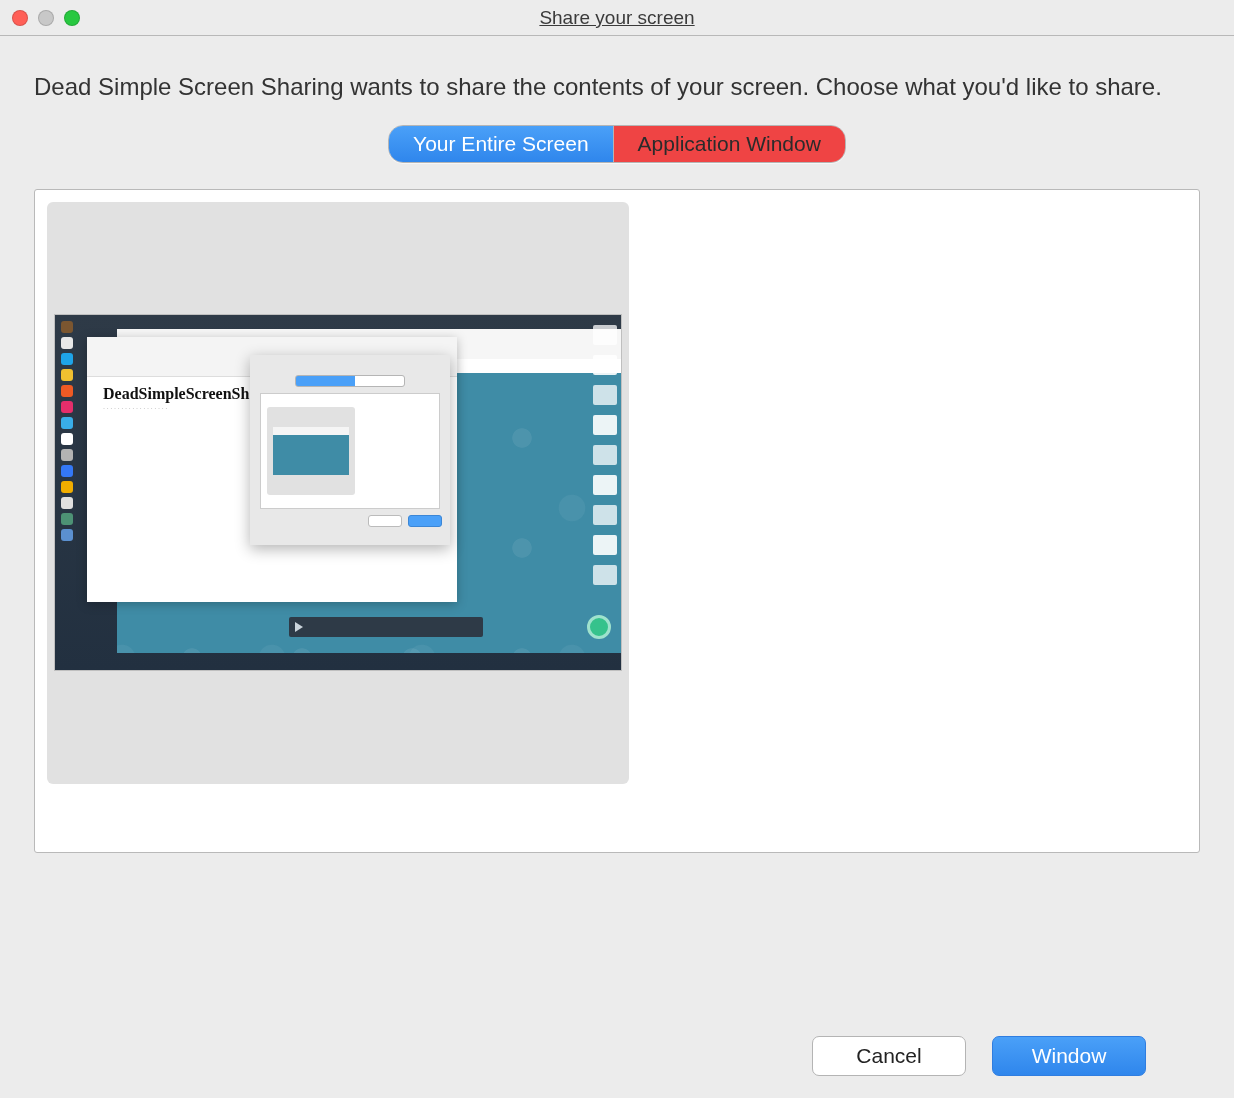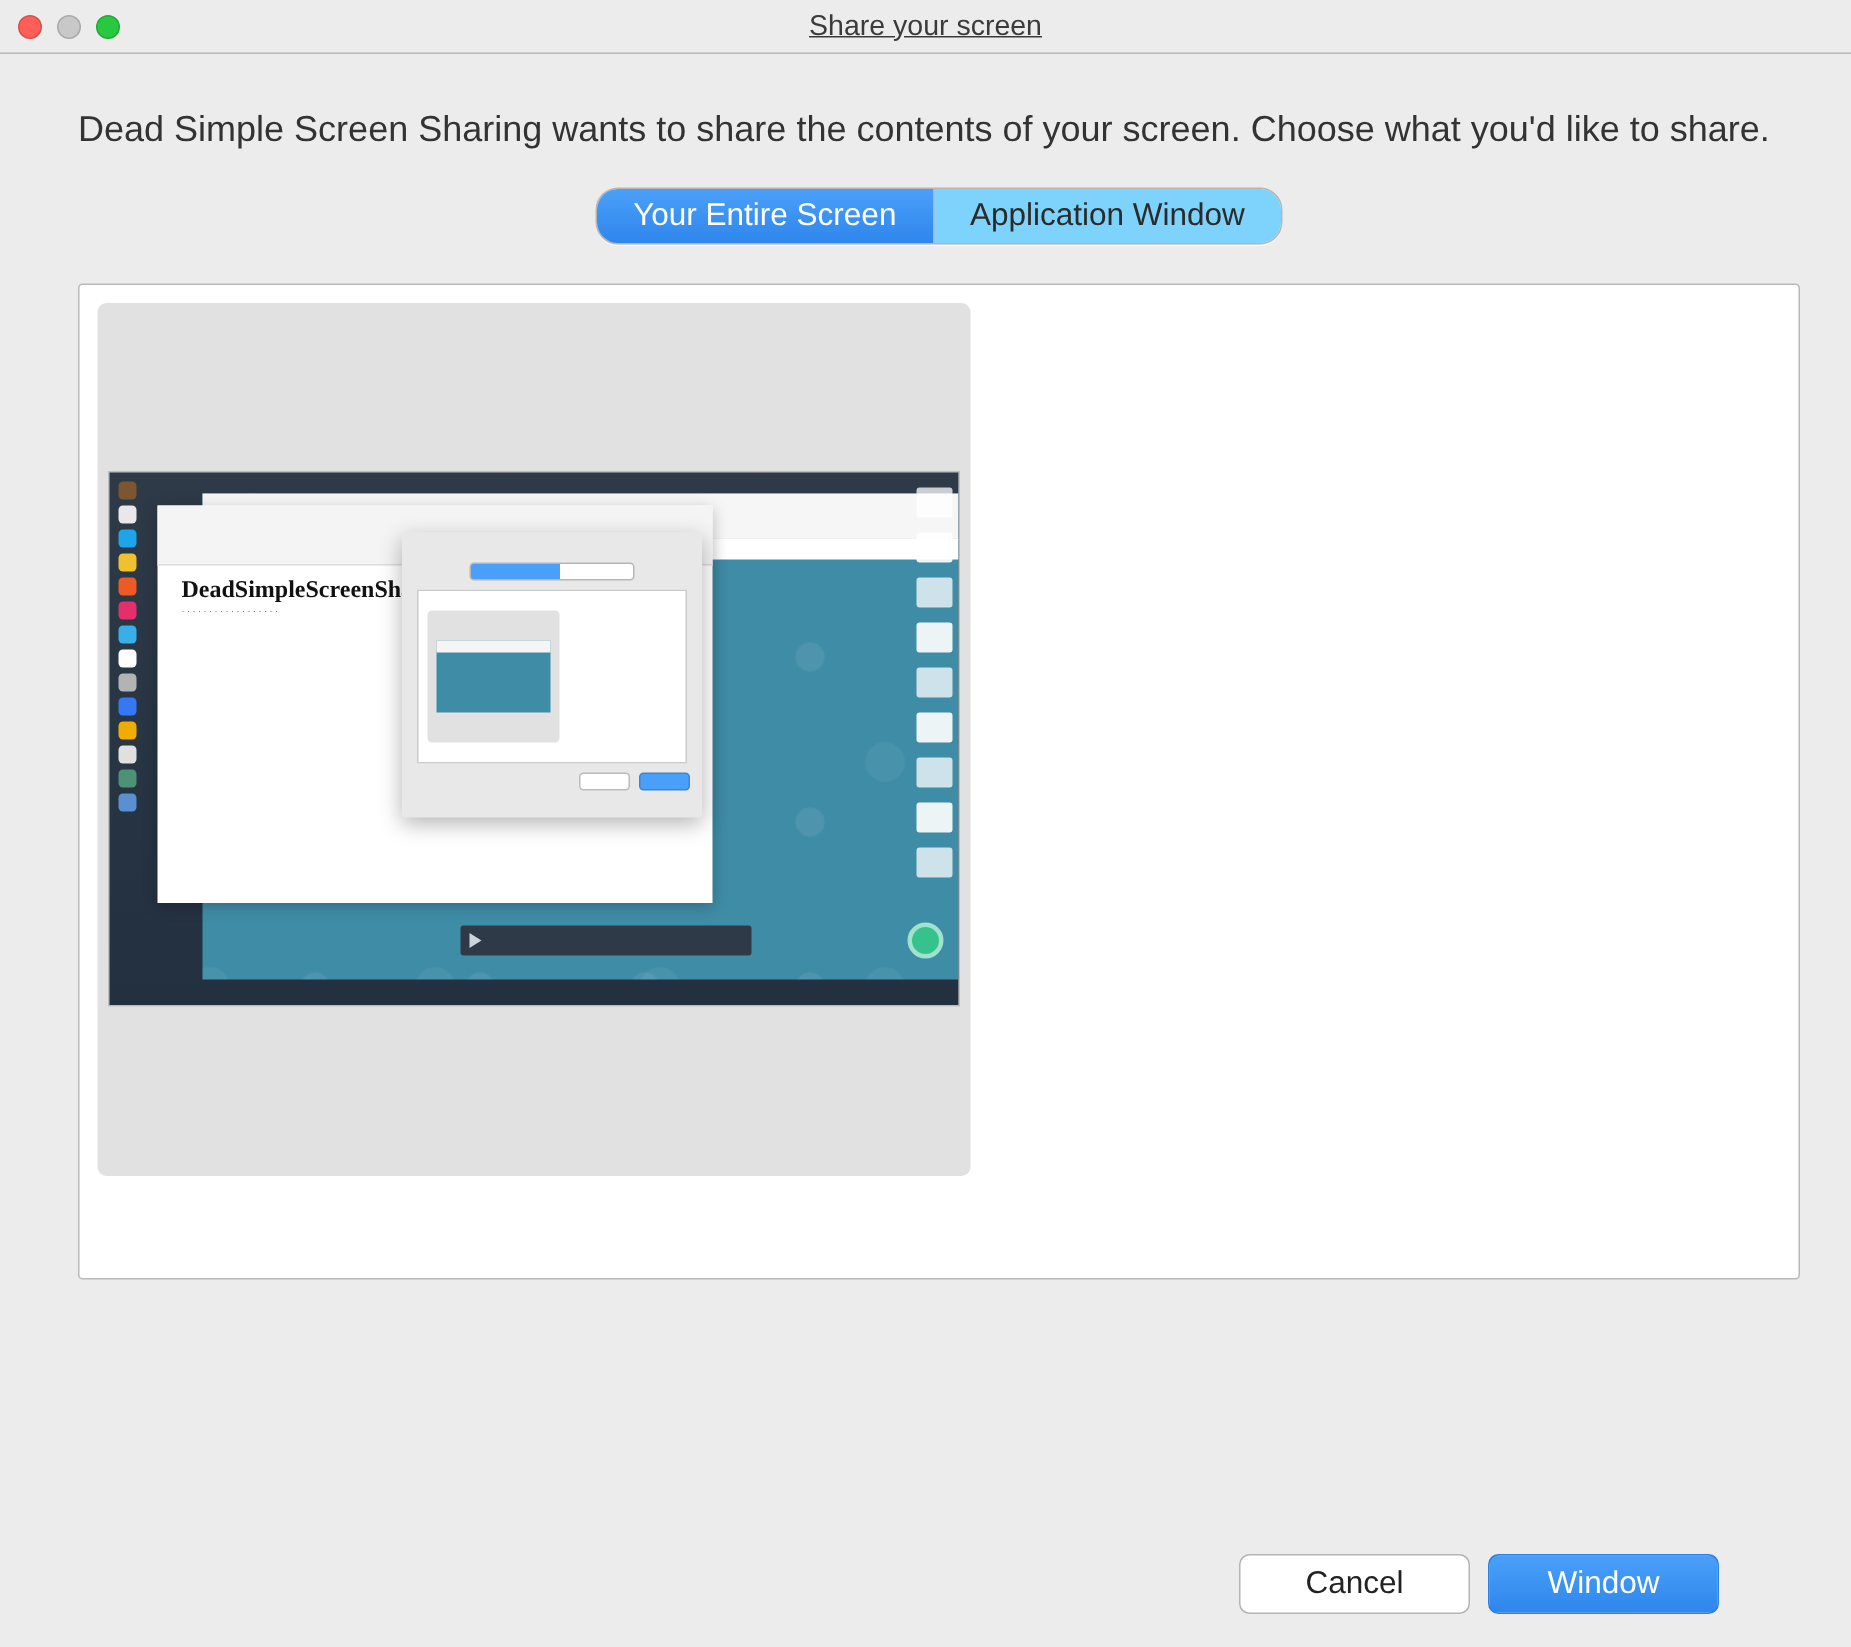--- a/index.html
+++ b/index.html
@@ -25,33 +25,33 @@
   .tl { width: 16px; height: 16px; border-radius: 50%; border: 1px solid rgba(0,0,0,.15); }
   .tl.close    { background: #ff5f57; }
   .tl.minimize { background: #c8c8c8; }
   .tl.zoom     { background: #28c840; }
   .window-title {
     position: absolute; left: 0; right: 0; text-align: center;
     font-size: 19px; color: #3b3b3b; font-weight: 400; text-decoration: underline;
   }
 
   
-  .content { padding: 34px 34px 0 52px; }
+  .content { padding: 34px 34px 0 34px; }
   .prompt {
     font-size: 24px; color: #333; line-height: 1.45; margin: 0 0 20px 0;
   }
   .segmented {
     display: flex; justify-content: center; margin-bottom: 26px;
   }
   .seg {
     display: inline-flex; border: 1px solid #b5b5b5; border-radius: 15px;
     overflow: hidden; box-shadow: 0 1px 0 rgba(255,255,255,.6); justify-content: center;
   }
   .seg button {
-    font-size: 21px; padding: 6px 24px; border: none; background: #7dd3fc;
+    font-size: 21px; padding: 6px 24px; border: none; background: #ef4444;
     color: #2b2b2b; cursor: pointer;
   }
   .seg button.active {
     background: linear-gradient(#4aa0f8,#2f86ec);
     color: #fff;
   }
   .seg button + button { border-left: 1px solid #b5b5b5; }
 
   .picker {
     border: 1px solid #b9b9b9; background: #fff; height: 664px;
@@ -158,21 +158,21 @@
   .w-dialog .dbtns span{width:34px;height:12px;border-radius:3px;background:#fff;border:1px solid #bbb;}
   .w-dialog .dbtns span.pri{background:#4aa0f8;border-color:#3b86d6;}
 
   
   .recbtn{position:absolute;right:10px;bottom:14px;width:24px;height:24px;border-radius:50%;
     background:#36c28c;border:3px solid #9fe2cd;}
 
   
   .footer{
     position:absolute; bottom:22px; right:88px;
-    display:flex; gap:12px;
+    display:flex; gap:26px;
   }
   .btn{
     font-size:21px; min-width:154px; height:40px; border-radius:7px;
     border:1px solid #b4b4b4; background:#fff; color:#222; cursor:pointer;
   }
   .btn.primary{
     background:linear-gradient(#4aa0f8,#2f86ec);
     border-color:#2f7de0; color:#fff;
   }
 </style>

